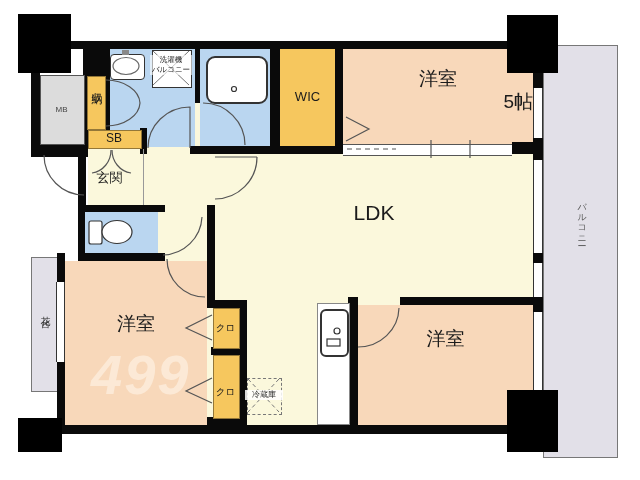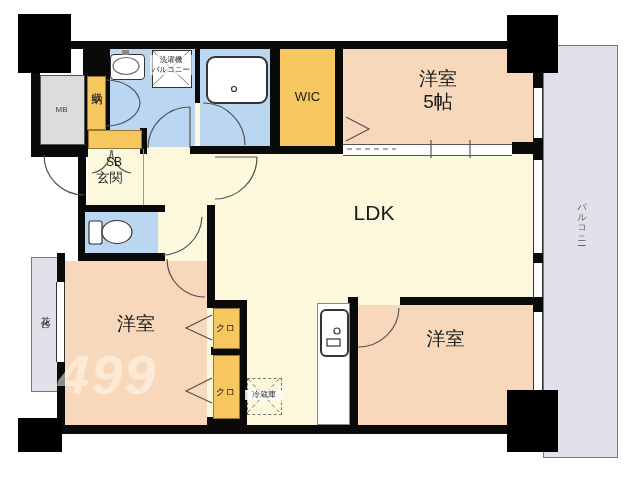--- a/index.html
+++ b/index.html
@@ -10,24 +10,24 @@
   .wall{position:absolute;background:#0a0a0a;z-index:20;}
   .col{position:absolute;background:#000;z-index:30;}
   .win{position:absolute;background:#fff;z-index:25;}
   .win.v{border-left:1px solid #333;border-right:1px solid #333;}
   .label{position:absolute;z-index:50;text-align:center;line-height:1.2;}
   .vtext{writing-mode:vertical-rl;text-orientation:upright;letter-spacing:2px;}
   .fixture{position:absolute;background:#fff;z-index:22;}
   svg.overlay{position:absolute;left:0;top:0;z-index:45;pointer-events:none;}
   #watermark{position:absolute;left:58px;top:332px;width:480px;height:84px;z-index:40;
              display:flex;align-items:center;color:rgba(255,247,236,0.55);
-             font-weight:bold;pointer-events:none;}
+             font-weight:bold;pointer-events:none;padding-left:33px;}
   #watermark .logo{font-size:56px;font-style:italic;letter-spacing:2px;}
   #watermark .wmtext{font-size:54px;letter-spacing:10px;margin-left:130px;}
-  .sizetext{display:block;}
+  .sizetext{display:block;text-align:right;}
 </style>
 </head>
 <body>
 
 <div id="plan">
 
   <div class="room" style="left:543px;top:45px;width:73px;height:411px;background:#e2e0e8;border:1px solid #777;"></div>
   <div class="room" style="left:31px;top:257px;width:26px;height:133px;background:#e2e0e8;border:1px solid #777;"></div>
 
   <div class="room" style="left:88px;top:49px;width:445px;height:376px;background:#fbf8dc;"></div>
@@ -146,21 +146,21 @@
     <span>LDK</span>
   </div>
   <div class="label" style="left:65px;top:313px;width:142px;font-size:19px;">
     <span>洋室</span>
   </div>
   <div class="label" style="left:358px;top:328px;width:175px;font-size:19px;">
     <span>洋室</span>
   </div>
   <div class="label" style="left:280px;top:89px;width:55px;font-size:13px;">WIC</div>
   <div class="label" style="left:86px;top:170px;width:47px;font-size:13px;">玄関</div>
-  <div class="label" style="left:88px;top:131px;width:52px;font-size:12px;margin-top:24px;">SB</div>
+  <div class="label" style="left:88px;top:131px;width:52px;font-size:12px;">SB</div>
   <div class="label vtext" style="left:89px;top:83px;width:14px;font-size:11px;">収納</div>
   <div class="label" style="left:40px;top:105px;width:43px;font-size:8px;color:#444;">MB</div>
   <div class="label" style="left:211px;top:322px;width:29px;font-size:9.5px;">クロ</div>
   <div class="label" style="left:211px;top:386px;width:29px;font-size:9.5px;">クロ</div>
   <div class="label" style="left:245px;top:390px;width:38px;font-size:8px;background:rgba(255,255,255,0.85);">冷蔵庫</div>
   <div class="label" style="left:150px;top:55px;width:42px;font-size:7.5px;line-height:1.3;background:rgba(255,255,255,0.6);">
     <span>洗濯機</span><br>
     <span>バルコニー</span>
   </div>
   <div class="label vtext" style="left:572px;top:196px;width:15px;font-size:9px;color:#555;letter-spacing:1px;">バルコニー</div>

